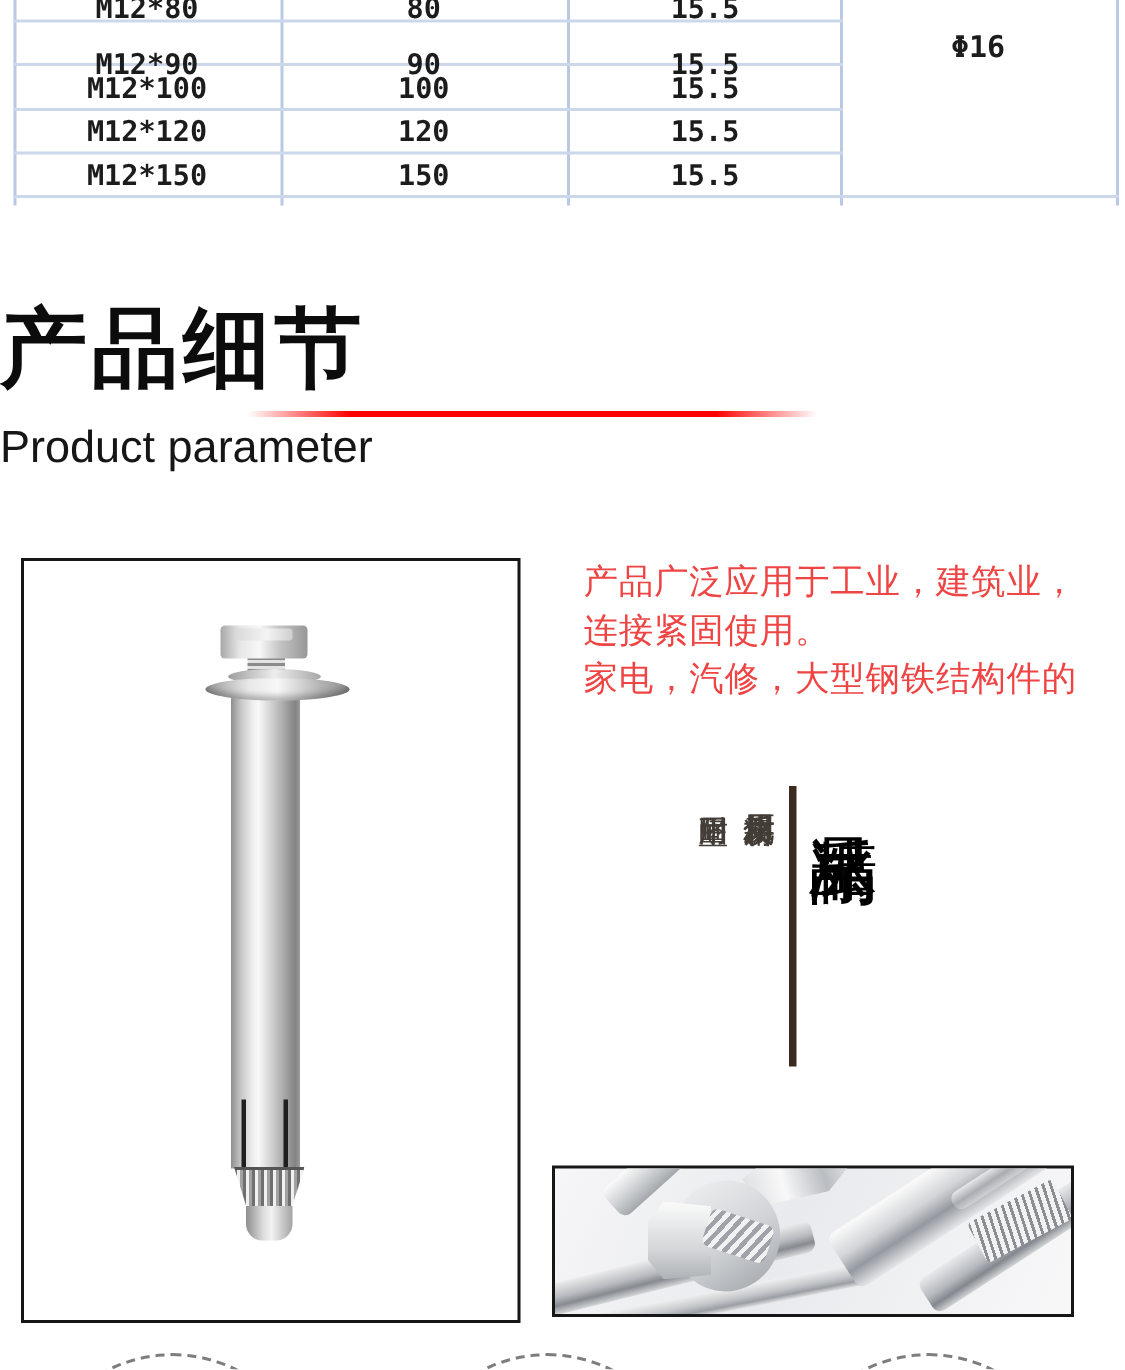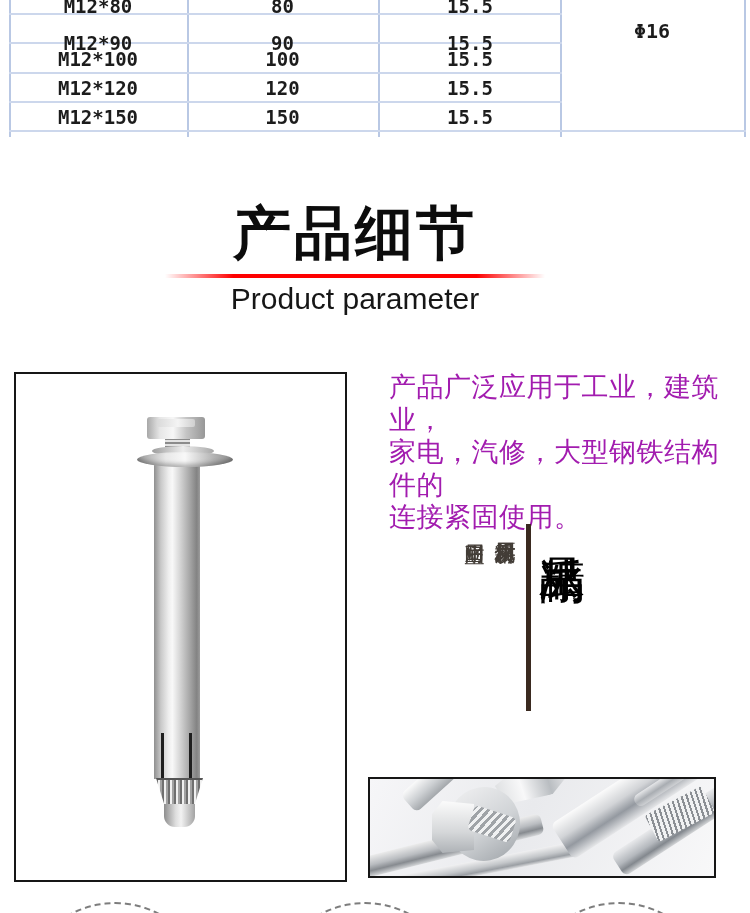--- a/index.html
+++ b/index.html
@@ -13,21 +13,21 @@
   .trow{position:absolute;left:0;width:553px;height:22px;display:flex;
         font-family:"DejaVu Sans Mono","Liberation Mono",monospace;
         font-size:19px;font-weight:700;line-height:22px;color:#1c1c1c;}
   .tcell{text-align:center;}
   .c1{width:178px;} .c2{width:191px;} .c3{width:184px;}
   .dcell{position:absolute;left:551px;top:36px;width:184px;height:22px;text-align:center;
          font-family:"DejaVu Sans Mono","Liberation Mono",monospace;
          font-size:20px;font-weight:700;line-height:22px;color:#1c1c1c;}
 
   
-  .sec-header{position:absolute;left:0;top:202px;width:710px;text-align:center;}
+  .sec-header{position:absolute;left:0;top:202px;width:710px;}
   .sec-title{font-size:58px;line-height:62px;font-weight:700;letter-spacing:3px;color:#0c0c0c;}
   .sec-line{width:380px;height:4px;margin:10px auto 0;
             background:linear-gradient(90deg,rgba(254,0,0,0) 0%,#fe0000 18%,#fe0000 82%,rgba(254,0,0,0) 100%);}
   .sec-sub{margin-top:5px;font-size:30px;line-height:32px;color:#161616;}
 
   
   .photo1{position:absolute;left:14px;top:372px;width:333px;height:510px;
           border:2px solid #161616;box-sizing:border-box;background:#fff;overflow:hidden;}
   .photo1 *{position:absolute;}
   .bolt-head{left:131px;top:43px;width:58px;height:22px;border-radius:3px;
@@ -47,21 +47,21 @@
   .slot-l{left:145px;} .slot-r{left:173px;}
   .bolt-knurl{left:140px;top:404px;width:47px;height:27px;
     clip-path:polygon(0 0,100% 0,82% 100%,18% 100%);
     background:repeating-linear-gradient(90deg,#6f6f6f 0 2px,#f0f0f0 2px 4px,#a2a2a2 4px 6px);
     border-top:2px solid #555;box-sizing:border-box;}
   .bolt-cap{left:148px;top:430px;width:31px;height:23px;border-radius:0 0 11px 11px;
     background:linear-gradient(90deg,#8e8e8e,#dedede 38%,#f2f2f2 55%,#a3a3a3);}
 
   
   .desc{position:absolute;left:389px;top:371px;width:350px;
-        font-size:27px;line-height:32.5px;letter-spacing:.5px;color:#a21caf;}
+        font-size:23px;line-height:32.5px;letter-spacing:.5px;color:#ef4444;}
 
   
   .v-text{position:absolute;writing-mode:vertical-rl;text-orientation:upright;white-space:nowrap;}
   .v-durable{left:462px;top:529px;font-size:20px;line-height:26px;color:#433d37;}
   .v-material{left:492px;top:526px;font-size:21px;line-height:27px;color:#433d37;}
   .v-divider{position:absolute;left:526px;top:524px;width:5px;height:187px;background:#3a2a20;}
   .v-brand{left:538px;top:521px;font-size:46px;line-height:50px;font-weight:400;color:#000;}
 
   
   .photo2{position:absolute;left:368px;top:777px;width:348px;height:101px;
@@ -160,22 +160,22 @@
     <div class="bolt-spring"></div>
     <div class="bolt-washer"></div>
     <div class="slot slot-l"></div>
     <div class="slot slot-r"></div>
     <div class="bolt-knurl"></div>
     <div class="bolt-cap"></div>
   </div>
 
   <div class="desc">
     <div>产品广泛应用于工业，建筑业，</div>
+    <div>连接紧固使用。</div>
     <div>家电，汽修，大型钢铁结构件的</div>
-    <div>连接紧固使用。</div>
   </div>
 
   <div class="v-text v-durable">坚固耐用</div>
   <div class="v-text v-material">采用优质原材料</div>
   <div class="v-divider"></div>
   <div class="v-text v-brand">冰禹精品</div>
 
   <div class="photo2">
     <div class="rod rod-a"></div>
     <div class="rod rod-b"></div>

